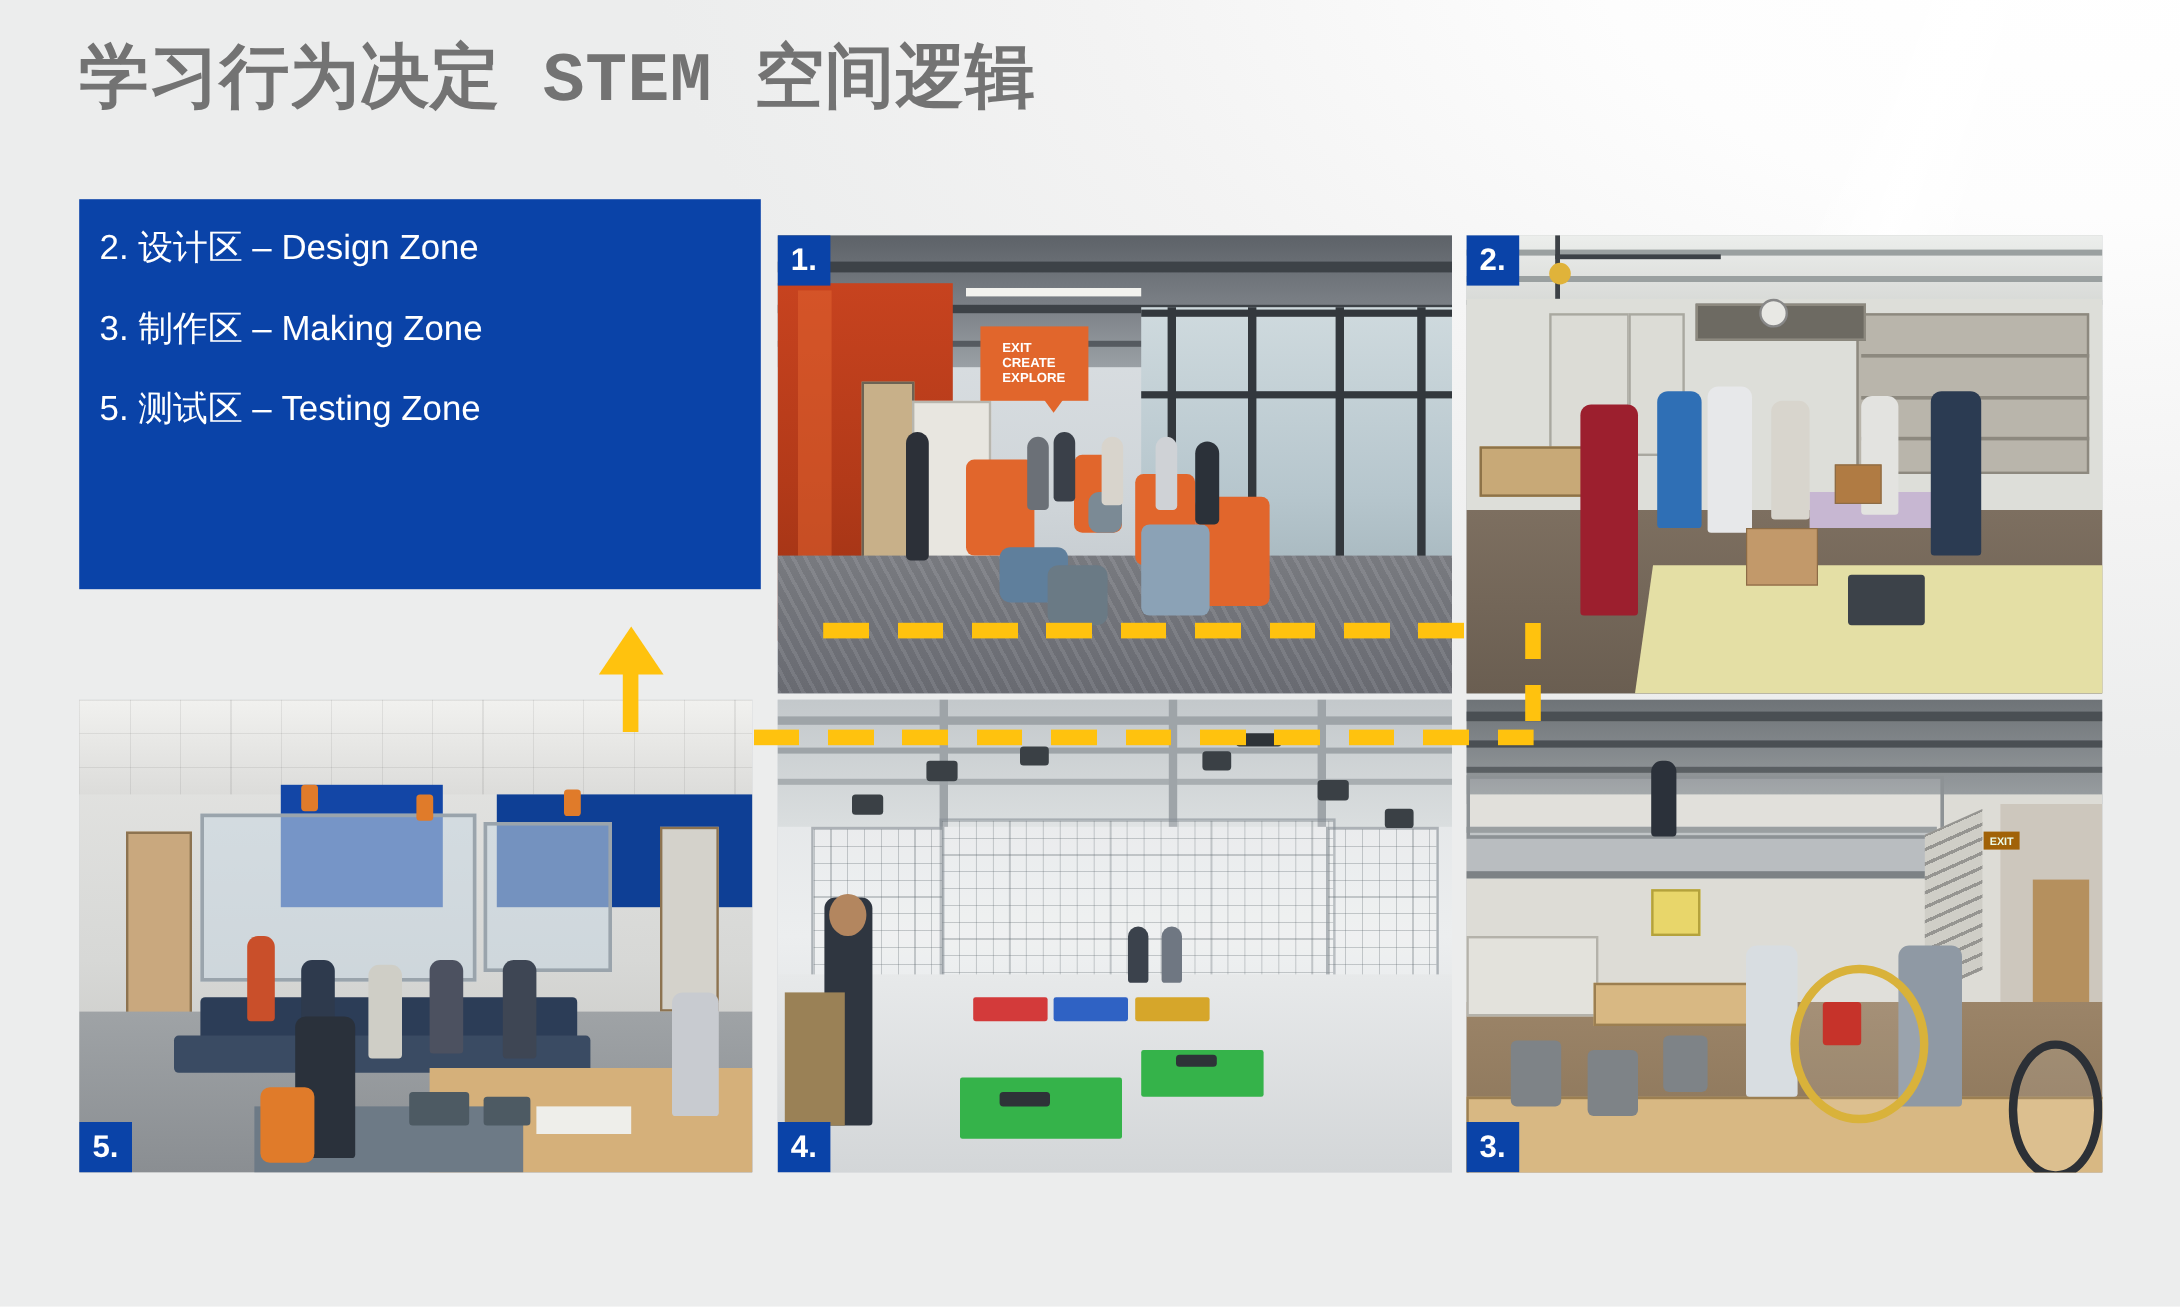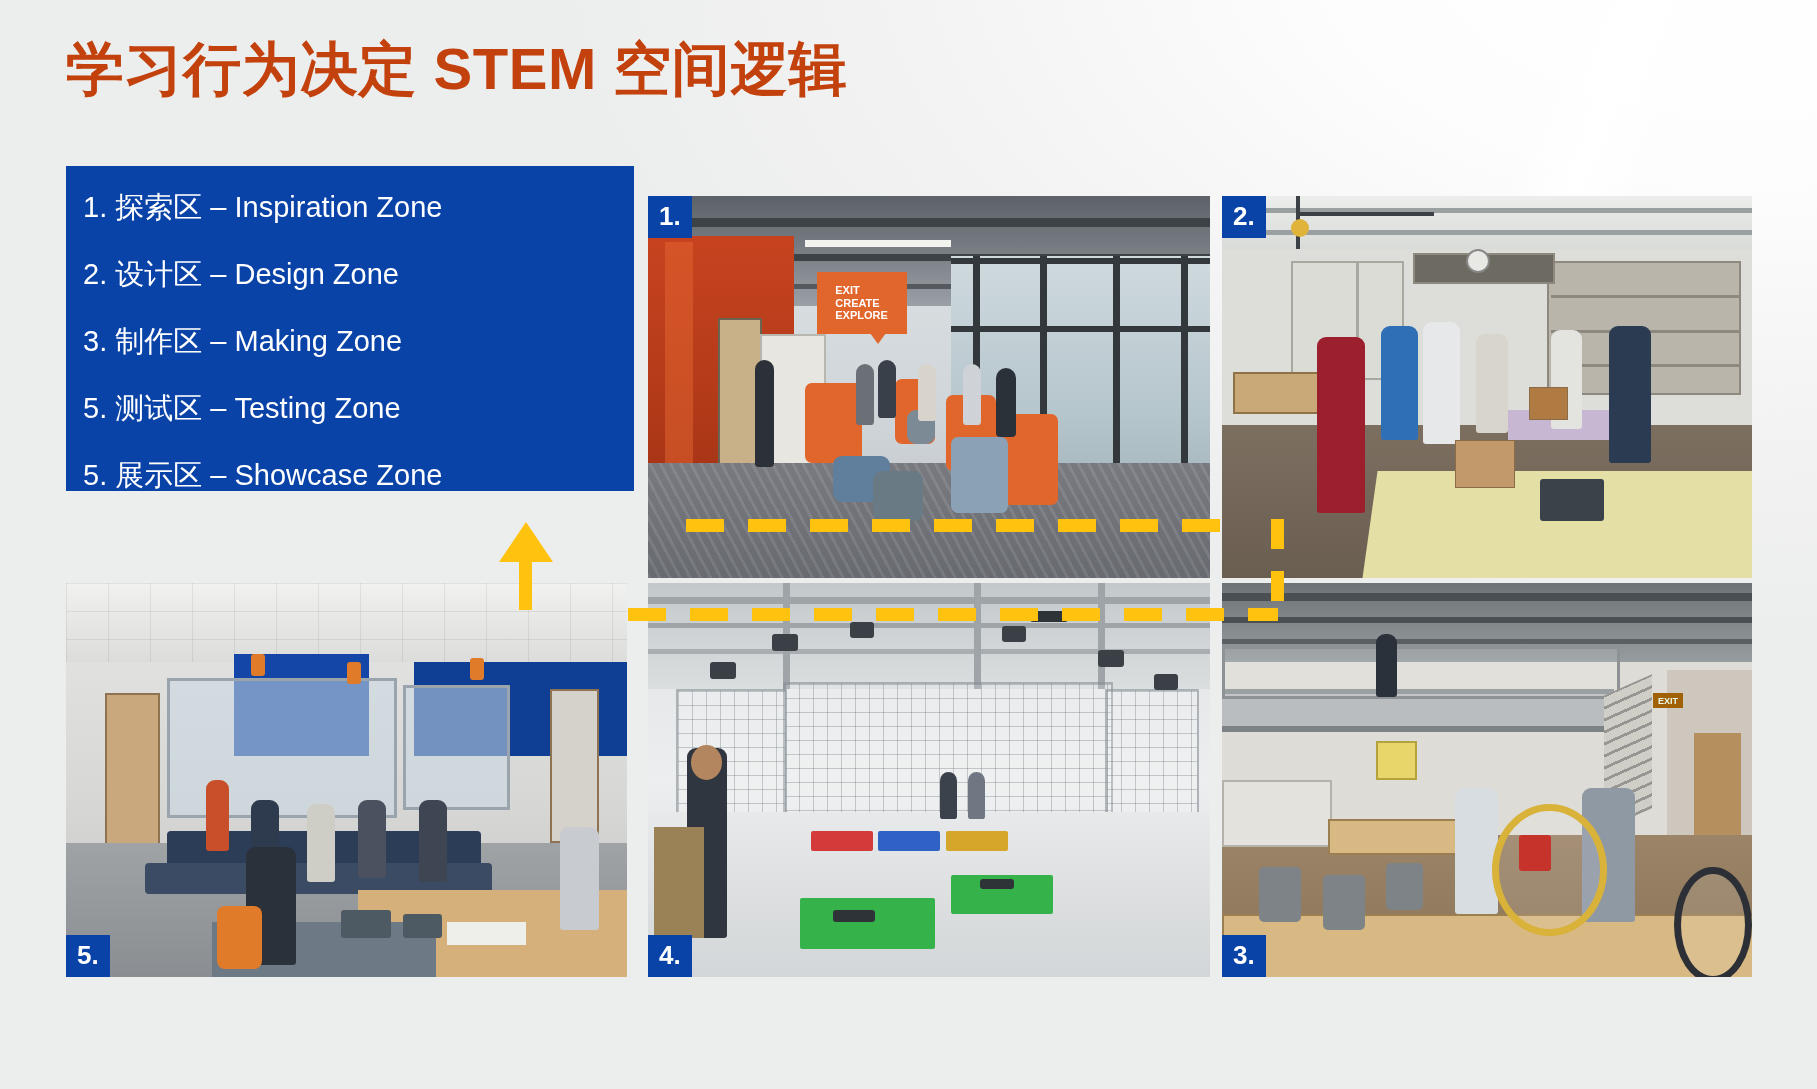--- a/index.html
+++ b/index.html
@@ -25,23 +25,24 @@
     background:linear-gradient(118deg, rgba(255,255,255,0) 0%, rgba(255,255,255,.0) 42%, rgba(255,255,255,.95) 52%, rgba(255,255,255,0) 62%);
     transform:rotate(-8deg);
     pointer-events:none;
   }
   .stage{position:absolute;left:0;top:0;width:1817px;height:1089px;}
 
   
   .title{
     position:absolute;left:66px;top:38px;
     font-size:58px;line-height:1.08;
-    font-weight:bold;color:#c2410c;
+    font-weight:bold;color:#737373;
     letter-spacing:0.5px;
     white-space:nowrap;
+    font-family:Liberation Mono, monospace;
   }
   .subtitle{
     position:absolute;left:66px;top:112px;
     font-size:28px;line-height:1.2;
     font-weight:bold;color:#1a1a1a;
     white-space:nowrap;
   }
 
   
   .zone-panel{
@@ -184,25 +185,23 @@
 
 <div class="bg-sweep"></div>
 <div class="sweep-streak"></div>
 
 <div class="stage">
 
   <div class="title">学习行为决定 STEM 空间逻辑</div>
 
   <div class="zone-panel">
     <div class="zone-list">
-      <div class="zone-item">1. 探索区 – Inspiration Zone</div>
       <div class="zone-item">2. 设计区 – Design Zone</div>
       <div class="zone-item">3. 制作区 – Making Zone</div>
       <div class="zone-item">5. 测试区 – Testing Zone</div>
-      <div class="zone-item">5. 展示区 – Showcase Zone</div>
     </div>
   </div>
 
   <div class="photo" style="left:648px;top:196px;width:562px;height:382px;">
     <div class="p1-sky"></div>
     <div class="p1-ceiling"></div>
     <div class="p1-beam" style="left:0;top:22px;width:100%;"></div>
     <div class="p1-beam" style="left:0;top:58px;width:100%;height:7px;"></div>
     <div class="p1-beam" style="left:0;top:88px;width:100%;height:5px;opacity:.7;"></div>
     <div class="p1-beam" style="left:28%;top:44px;width:26%;height:7px;background:#f2f2ee;"></div>

